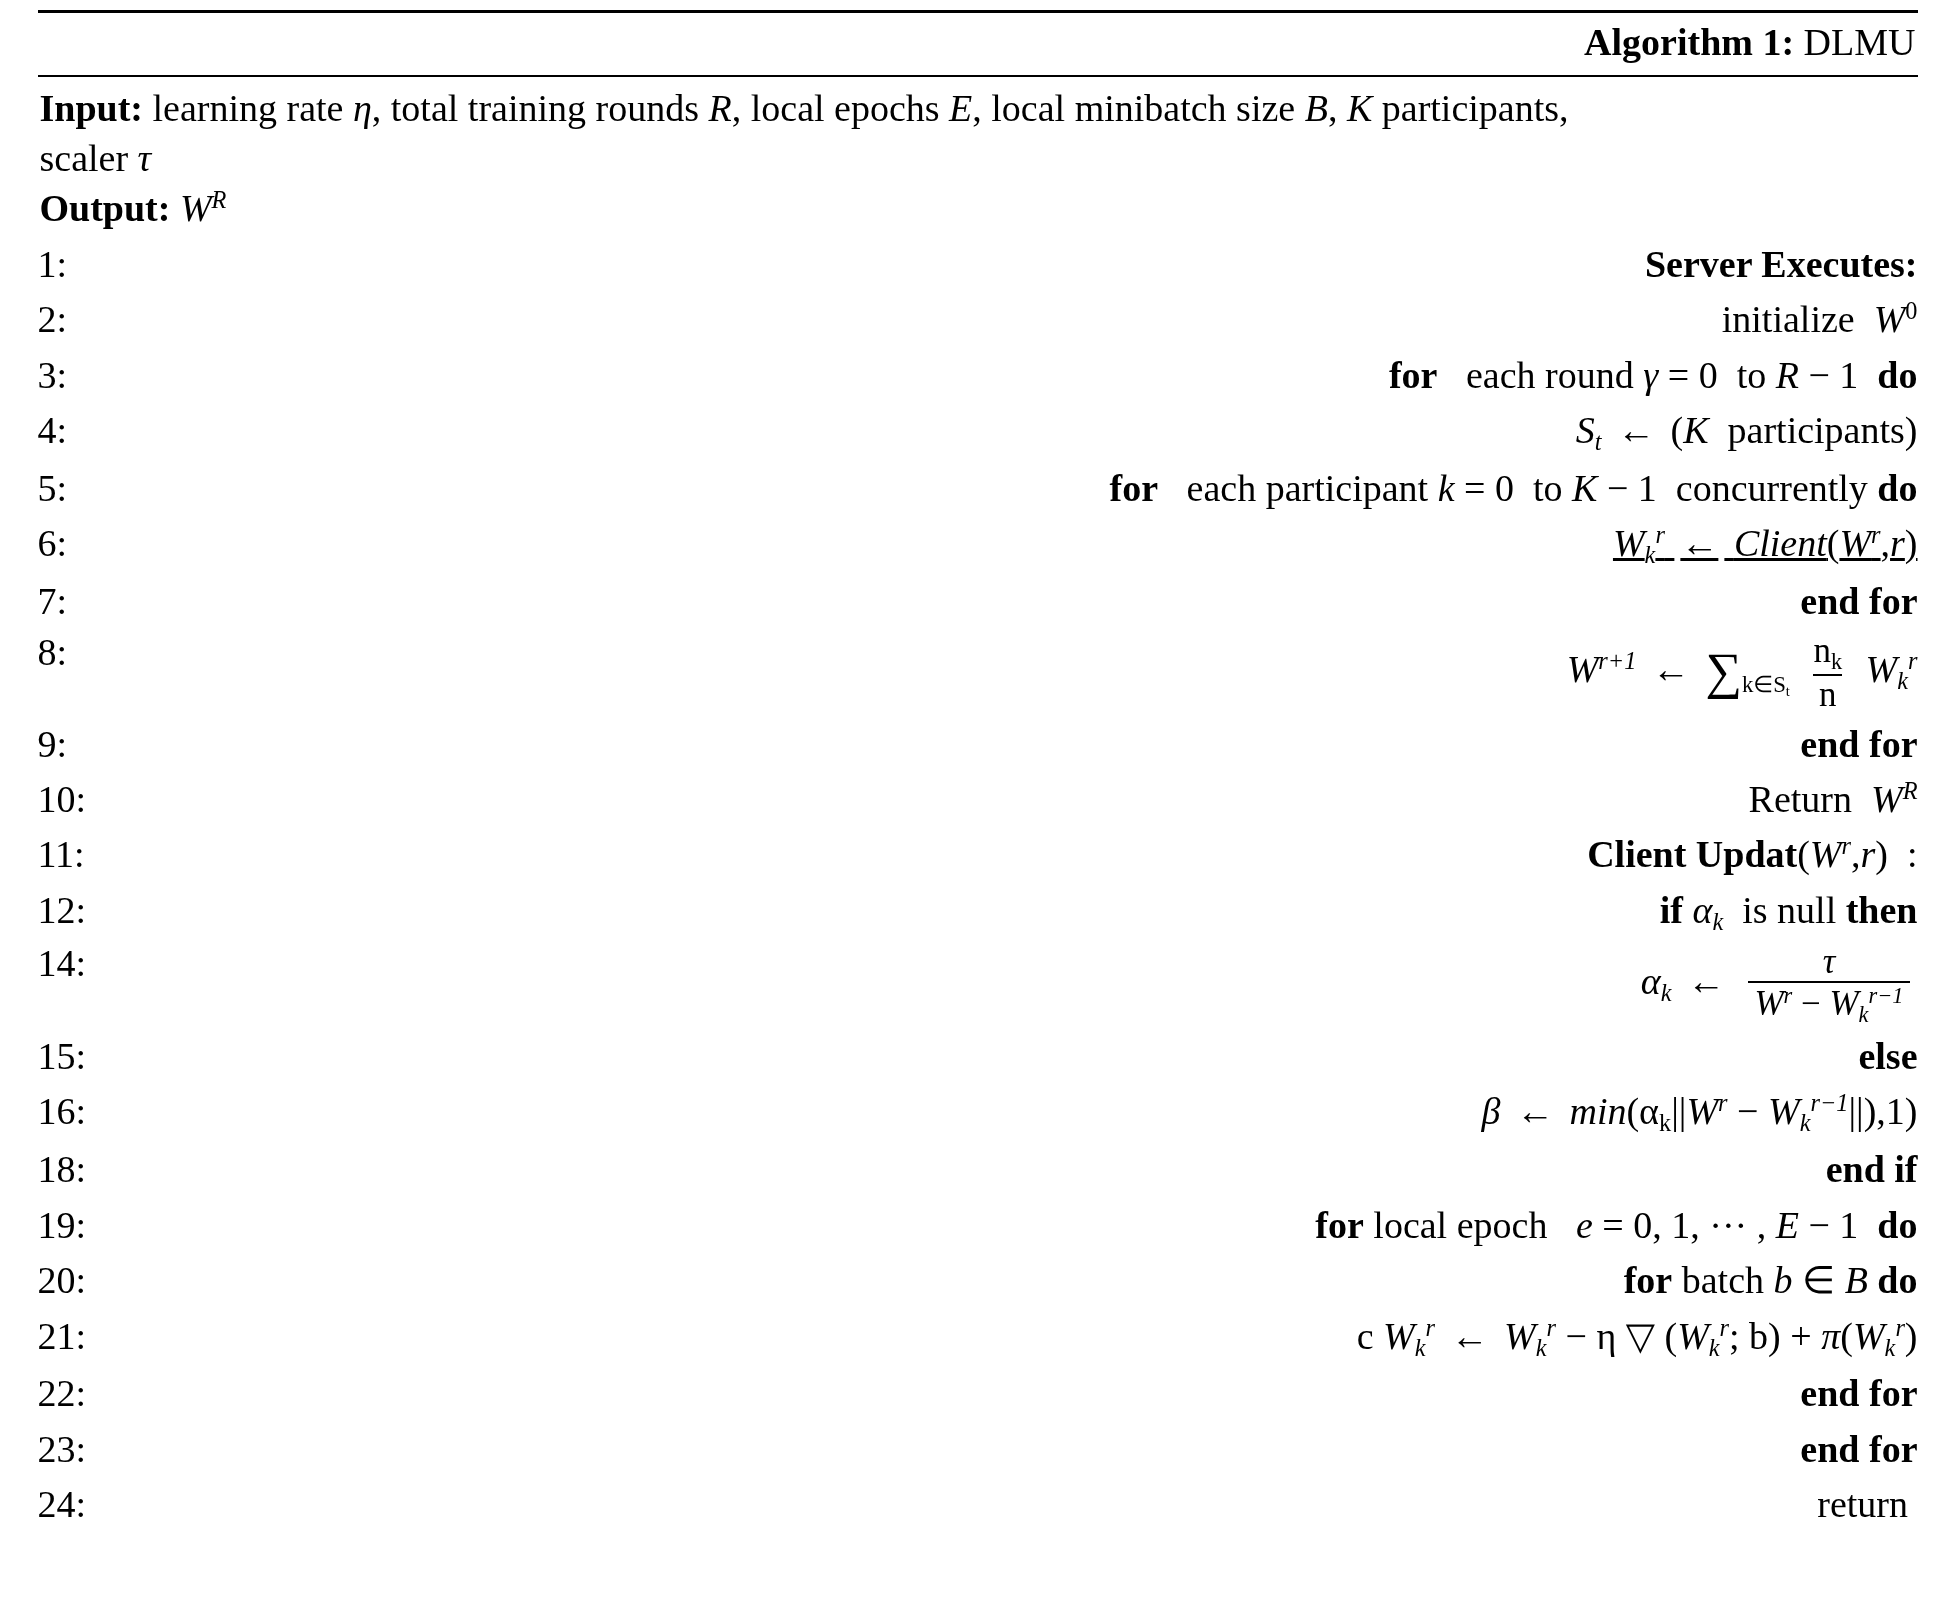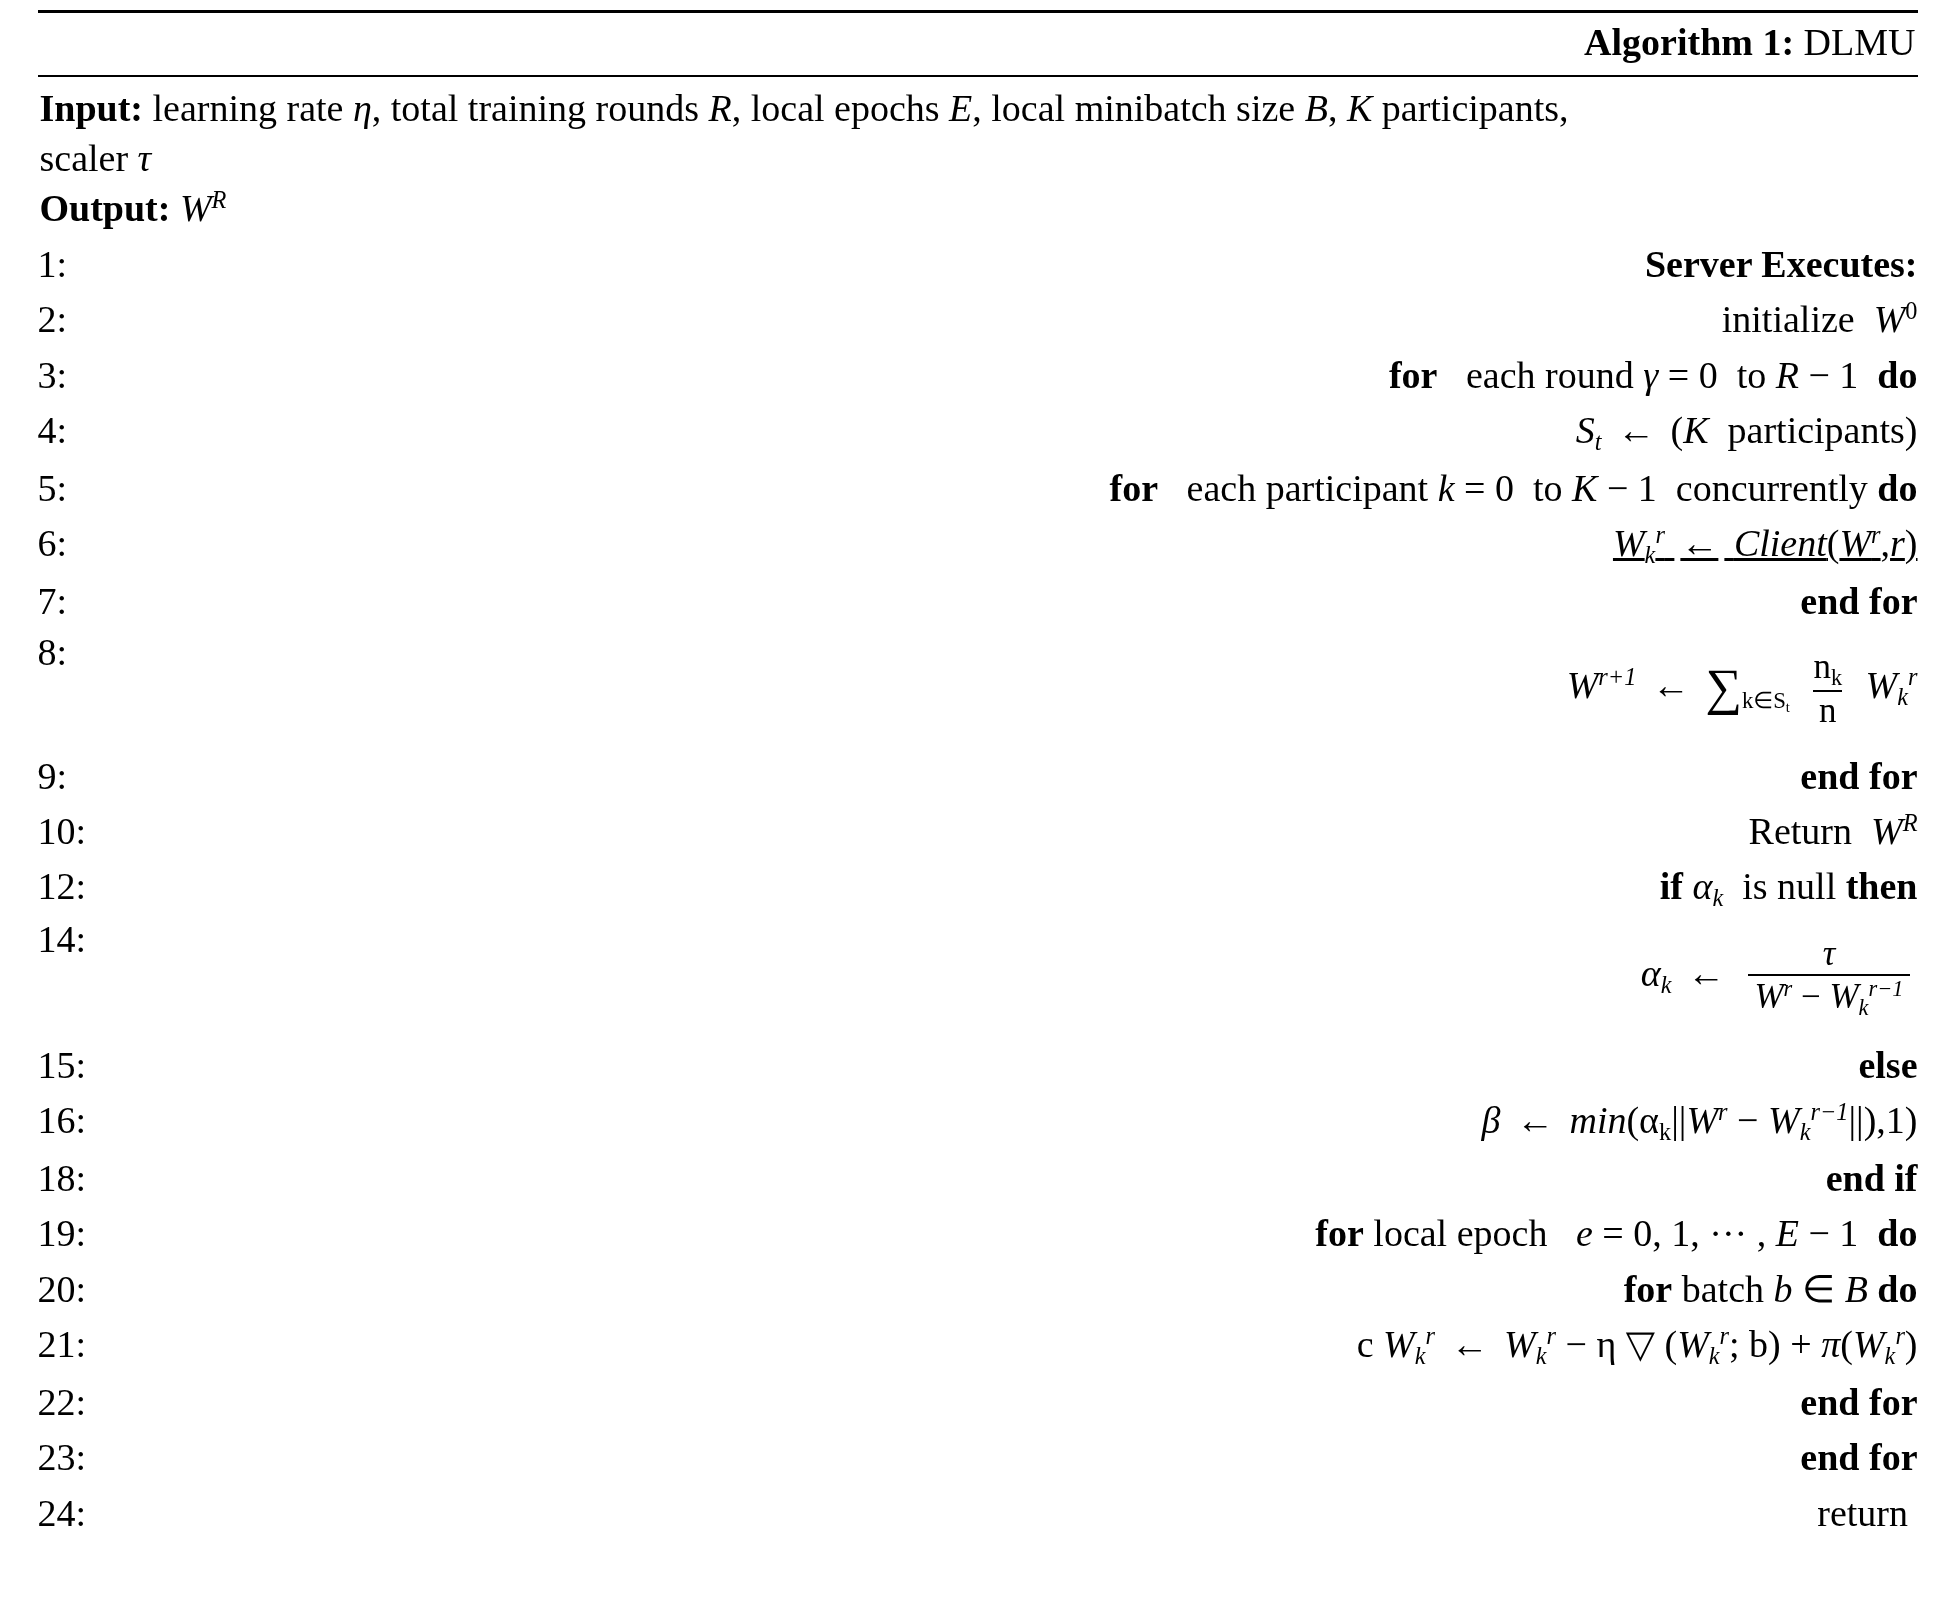--- a/index.html
+++ b/index.html
@@ -73,21 +73,21 @@
   sup {
     font-size: 0.64em;
     vertical-align: 0.52em;
   }
   .arrow { padding: 0 6px; }
   .frac {
     display: inline-flex;
     flex-direction: column;
     align-items: center;
     vertical-align: middle;
-    margin: 16px 8px;
+    margin: 0 8px;
     line-height: 1.05;
   }
   .frac .numer { padding: 0 6px 1px 6px; font-size: 0.92em; }
   .frac .denom { padding: 1px 6px 0 6px; border-top: 2px solid #000; font-size: 0.92em; }
   .bigsum {
     font-size: 1.35em;
     vertical-align: -0.12em;
   }
   .sumsub { font-size: 0.60em; vertical-align: -0.45em; }
   .tall { line-height: 1.0; }
@@ -173,20 +173,24 @@
     <div class="line">
       <span class="num">9:</span>
       <span class="body-txt ind1"><span class="kw">end for</span></span>
     </div>
 
     <div class="line">
       <span class="num">10:</span>
       <span class="body-txt">Return&nbsp; <i>W<sup>R</sup></i></span>
     </div>
 
+    <div class="line">
+      <span class="num">11:</span>
+      <span class="body-txt"><span class="kw">Client Updat</span>(<i>W<sup>r</sup></i>,<i>r</i>)&nbsp; :</span>
+    </div>
 
     <div class="line">
       <span class="num">12:</span>
       <span class="body-txt"><span class="kw">if</span> <i>α<sub>k</sub></i>&nbsp; is null <span class="kw">then</span></span>
     </div>
 
 
     <div class="line tall">
       <span class="num">14:</span>
       <span class="body-txt ind2">

